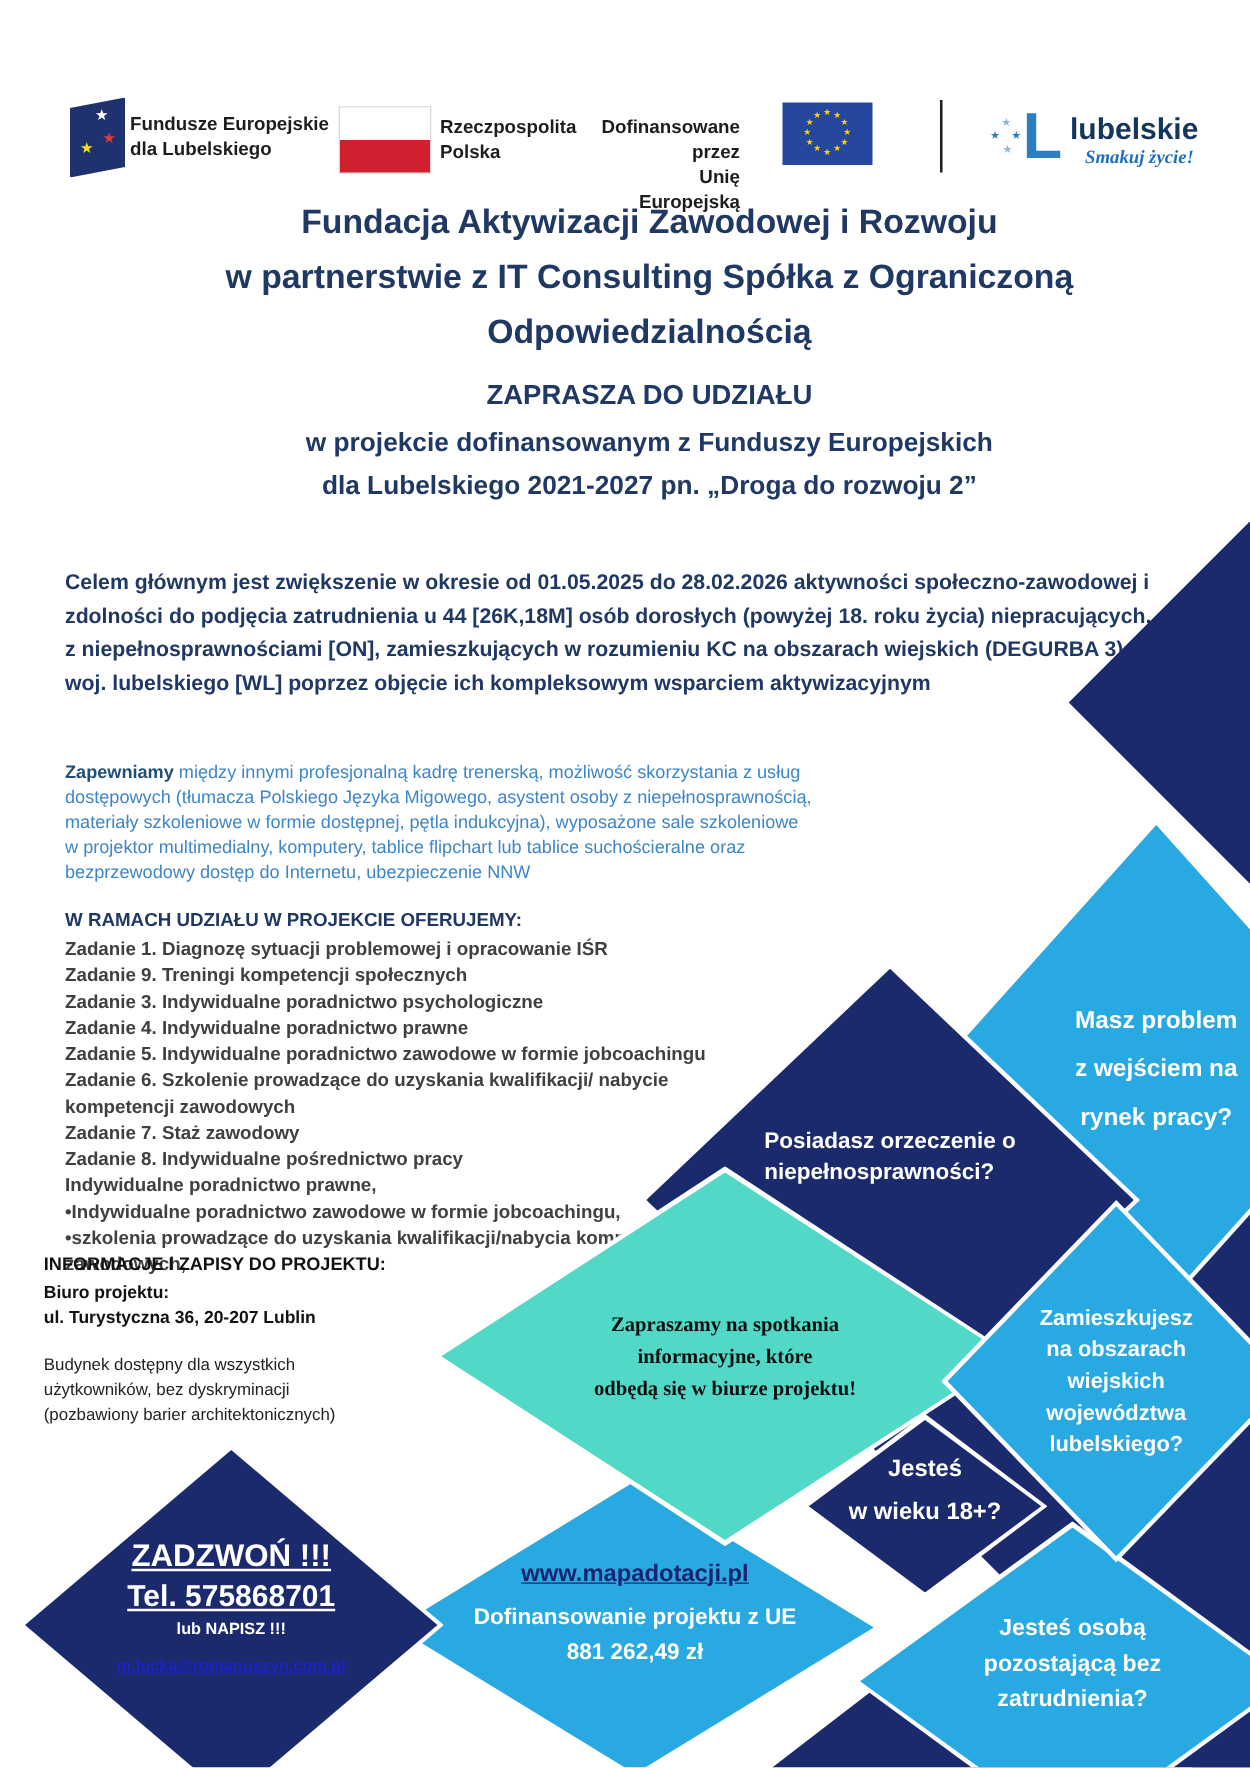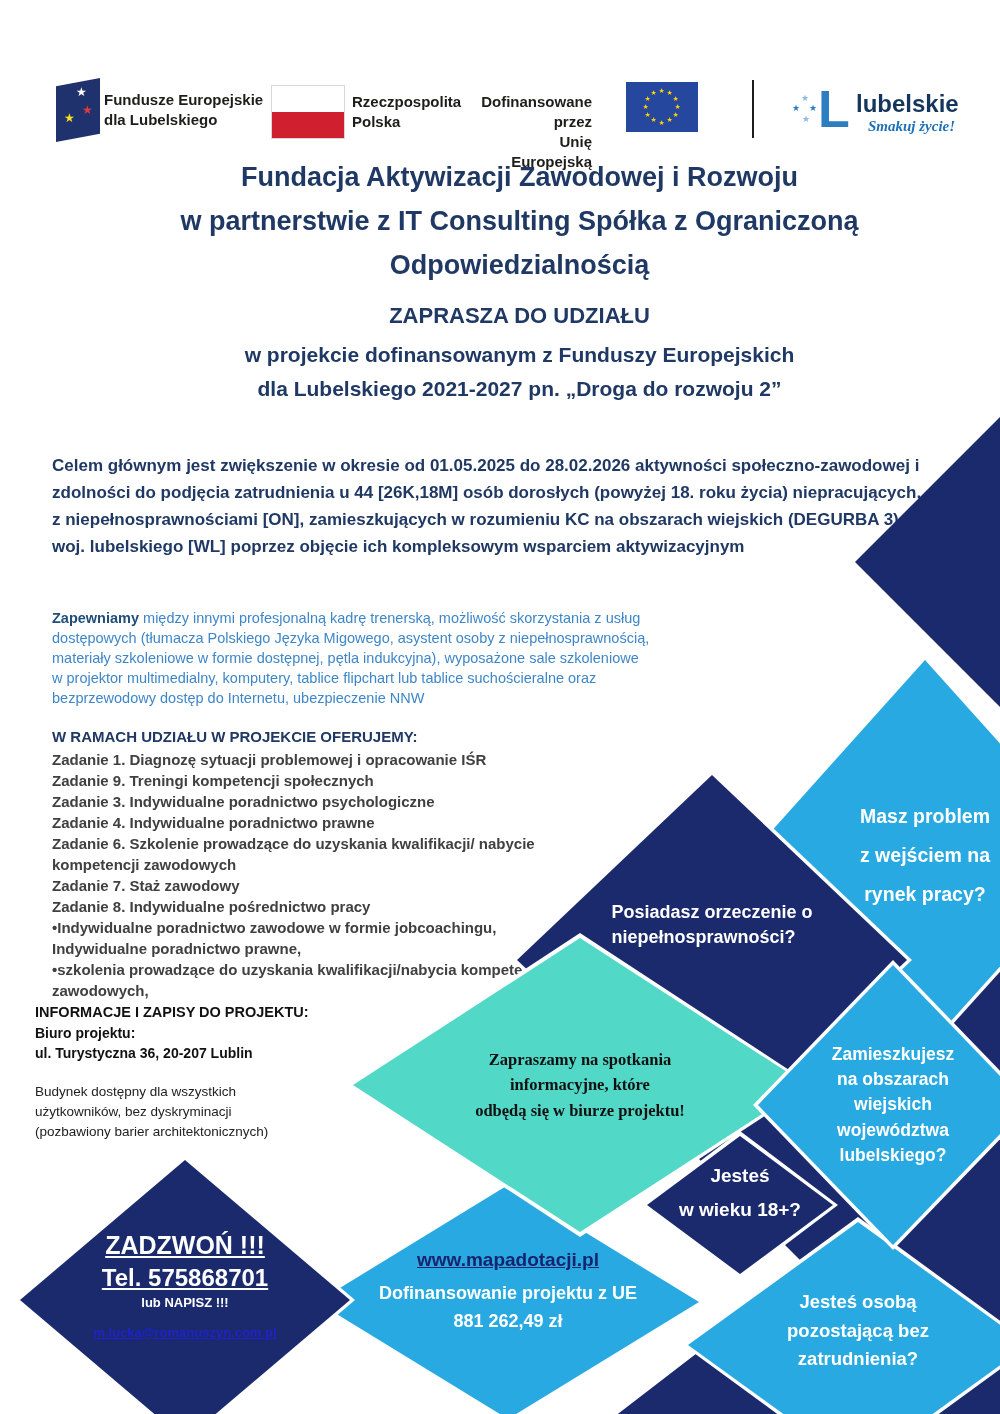--- a/index.html
+++ b/index.html
@@ -155,25 +155,26 @@
   <div class="abs goal">Celem głównym jest zwiększenie w okresie od 01.05.2025 do 28.02.2026 aktywności społeczno-zawodowej i zdolności do podjęcia zatrudnienia u 44 [26K,18M] osób dorosłych (powyżej 18. roku życia) niepracujących, z niepełnosprawnościami [ON], zamieszkujących w rozumieniu KC na obszarach wiejskich (DEGURBA 3) woj. lubelskiego [WL] poprzez objęcie ich kompleksowym wsparciem aktywizacyjnym</div>
 
   <div class="abs assure"><span class="lead">Zapewniamy</span><span> między innymi profesjonalną kadrę trenerską, możliwość skorzystania z usług dostępowych (tłumacza Polskiego Języka Migowego, asystent osoby z niepełnosprawnością, materiały szkoleniowe w formie dostępnej, pętla indukcyjna), wyposażone sale szkoleniowe w projektor multimedialny, komputery, tablice flipchart lub tablice suchościeralne oraz bezprzewodowy dostęp do Internetu, ubezpieczenie NNW</span></div>
 
   <div class="abs offer-heading">W RAMACH UDZIAŁU W PROJEKCIE OFERUJEMY:</div>
   <div class="abs offer-list">
     <div>Zadanie 1. Diagnozę sytuacji problemowej i opracowanie IŚR</div>
     <div>Zadanie 9. Treningi kompetencji społecznych</div>
     <div>Zadanie 3. Indywidualne poradnictwo psychologiczne</div>
     <div>Zadanie 4. Indywidualne poradnictwo prawne</div>
+    <div>Zadanie 5. Indywidualne poradnictwo zawodowe w formie jobcoachingu</div>
     <div>Zadanie 6. Szkolenie prowadzące do uzyskania kwalifikacji/ nabycie kompetencji zawodowych</div>
     <div>Zadanie 7. Staż zawodowy</div>
     <div>Zadanie 8. Indywidualne pośrednictwo pracy</div>
+    <div>Indywidualne poradnictwo prawne,</div>
     <div>•Indywidualne poradnictwo zawodowe w formie jobcoachingu,</div>
-    <div>Indywidualne poradnictwo prawne,</div>
     <div>•szkolenia prowadzące do uzyskania kwalifikacji/nabycia kompetencji zawodowych,</div>
   </div>
 
   <div class="abs info-heading">INFORMACJE I ZAPISY DO PROJEKTU:</div>
   <div class="abs info-office">Biuro projektu:</div>
   <div class="abs info-address">ul. Turystyczna 36, 20-207 Lublin</div>
   <div class="abs info-access pre">Budynek dostępny dla wszystkich
 użytkowników, bez dyskryminacji
 (pozbawiony barier architektonicznych)</div>
 

